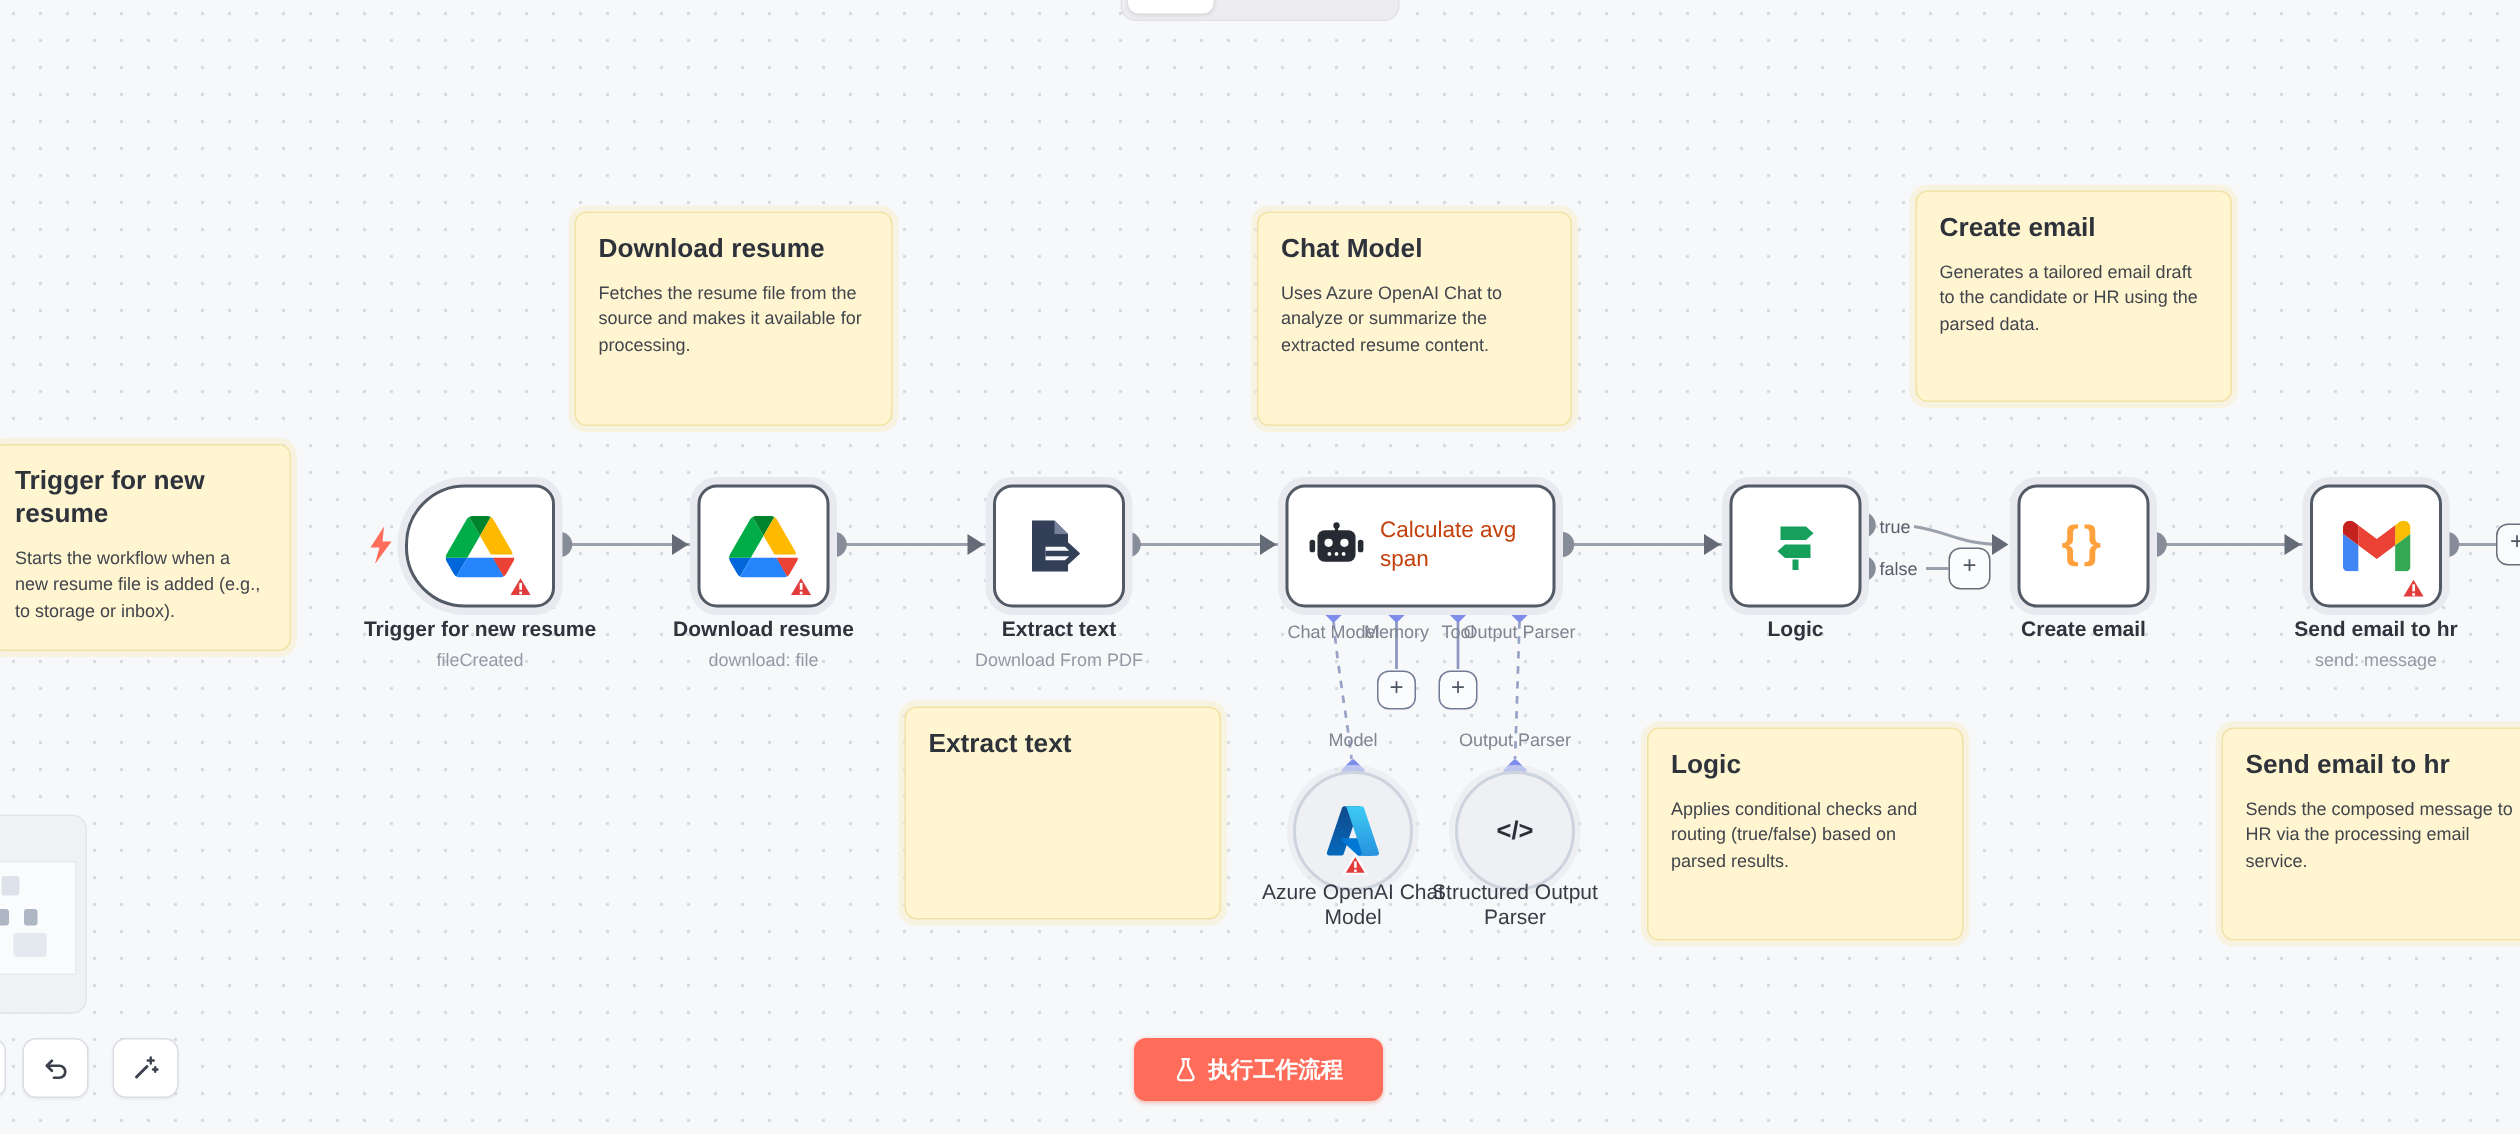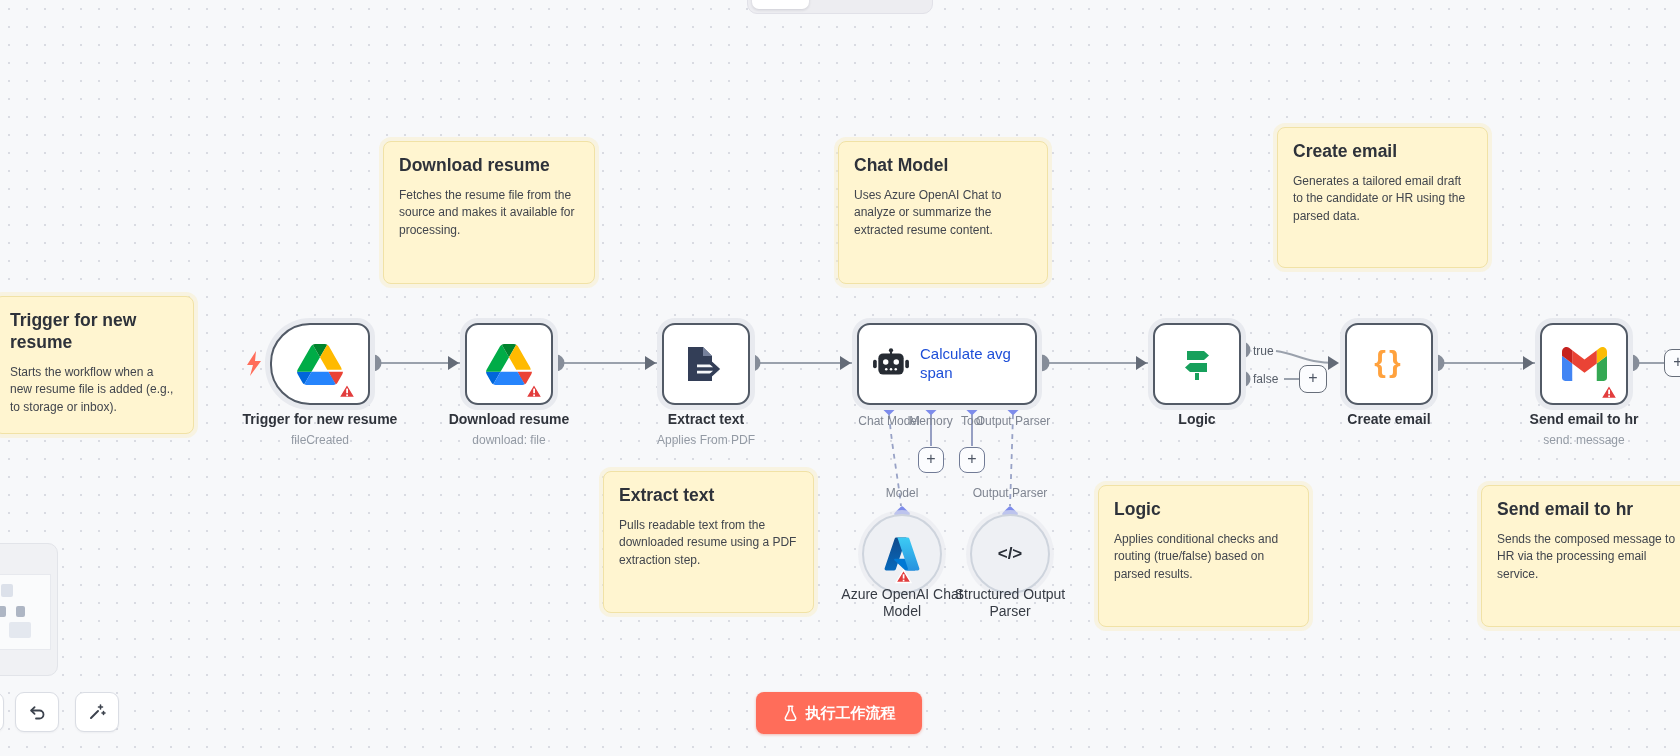--- a/index.html
+++ b/index.html
@@ -31,21 +31,21 @@
 
   
   .node {
     position:absolute; width:88px; height:82px; background:#fff;
     border:2px solid #525a66; border-radius:13px;
     box-shadow:0 0 0 5px #e8eaef;
     display:flex; align-items:center; justify-content:center; z-index:10;
   }
   .node.trigger { width:100px; border-radius:40px 13px 13px 40px; }
   .node.agent { width:180px; justify-content:flex-start; padding-left:13px; }
-  .agent-text { font-size:15px; color:#1d4ed8; font-weight:500; line-height:1.25; margin-left:10px; width:100px; }
+  .agent-text { font-size:15px; color:#c2410c; font-weight:500; line-height:1.25; margin-left:10px; width:100px; }
   .warn { position:absolute; z-index:12; }
 
   .node-label { position:absolute; transform:translateX(-50%); text-align:center; z-index:11; white-space:nowrap; }
   .node-label .name { font-size:14px; font-weight:600; color:#2f333b; }
   .node-label .sub  { font-size:12px; font-weight:400; color:#939aa4; margin-top:6px; }
 
   
   .subnode {
     position:absolute; width:80px; height:80px; border-radius:50%;
     background:#eef0f4; border:2px solid #ced4dd; box-shadow:0 0 0 4px rgba(232,234,239,.6);
@@ -106,21 +106,20 @@
   <div class="sticky" style="left:838px; top:141px; width:210px; height:143px;">
     <h3>Chat Model</h3>
     <p>Uses Azure OpenAI Chat to analyze or summarize the extracted resume content.</p>
   </div>
   <div class="sticky" style="left:1277px; top:127px; width:211px; height:141px;">
     <h3>Create email</h3>
     <p>Generates a tailored email draft to the candidate or HR using the parsed data.</p>
   </div>
   <div class="sticky" style="left:603px; top:471px; width:211px; height:142px;">
     <h3>Extract text</h3>
-    <p>Pulls readable text from the downloaded resume using a PDF extraction step.</p>
   </div>
   <div class="sticky" style="left:1098px; top:485px; width:211px; height:142px;">
     <h3>Logic</h3>
     <p>Applies conditional checks and routing (true/false) based on parsed results.</p>
   </div>
   <div class="sticky" style="left:1481px; top:485px; width:212px; height:142px;">
     <h3>Send email to hr</h3>
     <p>Sends the composed message to HR via the processing email service.</p>
   </div>
 
@@ -239,21 +238,21 @@
   <div class="node" style="left:662px; top:323px;">
     <svg width="42" height="36" viewBox="0 0 42 36">
       <path d="M3 1 h15 l9 9 v25 h-24 z" fill="#333e57"></path>
       <path d="M18 1 l9 9 h-9 z" fill="#76819c"></path>
       <path d="M12 23 h22" stroke="#f7f8fa" stroke-width="9"></path>
       <path d="M12 23 h20 m-6 -6 l6.5 6 l-6.5 6" stroke="#333e57" stroke-width="3.6" fill="none"></path>
     </svg>
   </div>
   <div class="node-label" style="left:706px; top:411px;">
     <div class="name">Extract text</div>
-    <div class="sub">Applies From PDF</div>
+    <div class="sub">Download From PDF</div>
   </div>
 
   <div class="node agent" style="left:857px; top:323px;">
     <svg width="38" height="32" viewBox="0 0 36 30">
       <circle cx="18" cy="2" r="2" fill="#262b33"></circle>
         <rect x="17" y="2" width="2" height="4" fill="#262b33"></rect>
       <rect x="6" y="5" width="24" height="20" rx="4.5" fill="#262b33"></rect>
       <rect x="1" y="11" width="3.5" height="8" rx="1.6" fill="#262b33"></rect>
       <rect x="31.5" y="11" width="3.5" height="8" rx="1.6" fill="#262b33"></rect>
       <circle cx="13" cy="13" r="2.6" fill="#fff"></circle>

